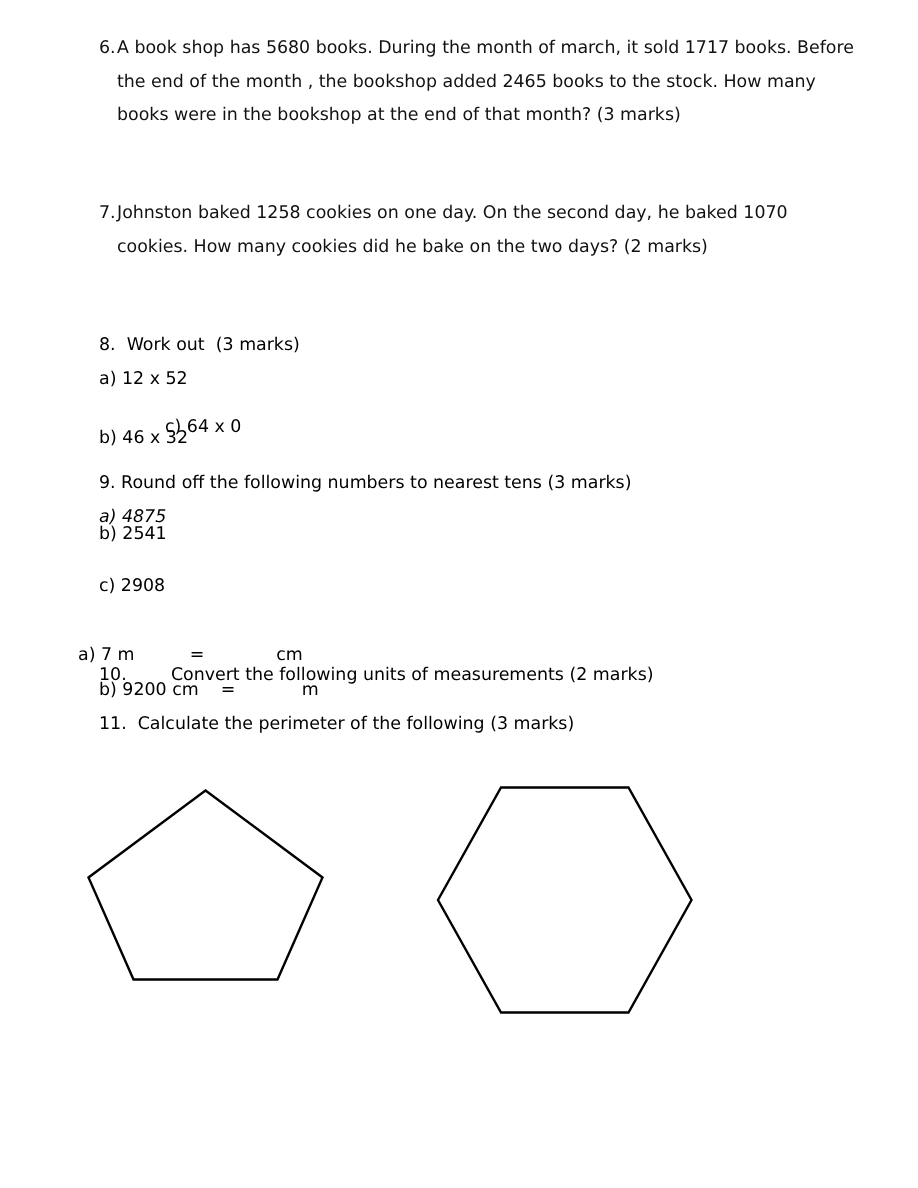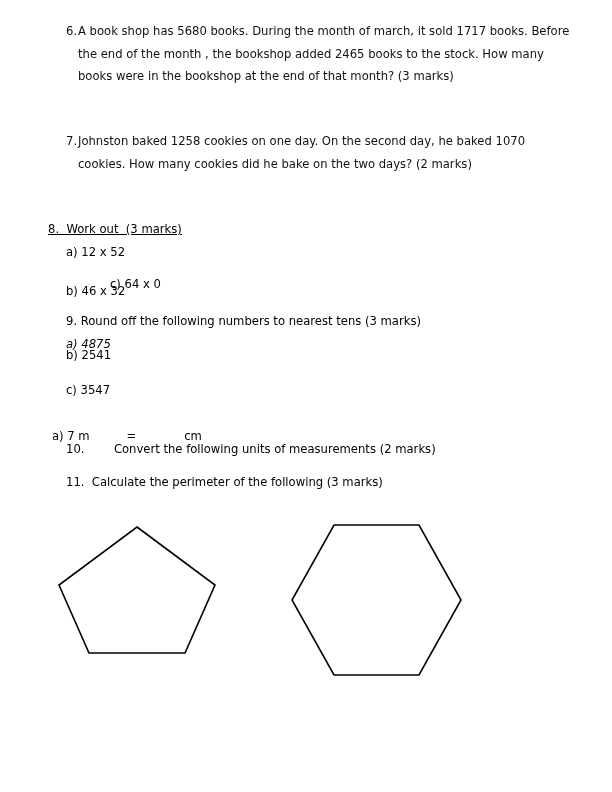--- a/index.html
+++ b/index.html
@@ -63,32 +63,33 @@
   <div class="block wordy" style="left:66px; top:20px; width:510px;">
     <span class="qn">6.</span>
     <span class="qtext">A book shop has 5680 books. During the month of march, it sold 1717 books. Before  the end of the month , the bookshop added 2465 books to the stock. How many books were in the bookshop at the end of that month? (3 marks)</span>
   </div>
 
   <div class="block wordy" style="left:66px; top:130px; width:510px;">
     <span class="qn">7.</span>
     <span class="qtext">Johnston baked 1258 cookies on one day. On the second day, he baked 1070 cookies. How many cookies did he bake on the two days? (2 marks)</span>
   </div>
 
-  <div class="simple-line" style="left:48px; top:222px;text-decoration:underline;">8.  Work out  (3 marks)</div>
+  <div class="simple-line" style="left:66px; top:222px;">8.  Work out  (3 marks)</div>
   <div class="simple-line" style="left:66px; top:245px;">a) 12 x 52</div>
   <div class="simple-line" style="left:66px; top:284px;">b) 46 x 32</div>
   <div class="simple-line" style="left:66px; top:277px;margin-left:44px;">c) 64 x 0</div>
 
   <div class="simple-line" style="left:66px; top:314px;">9. Round off the following numbers to nearest tens (3 marks)</div>
   <div class="simple-line" style="left:66px; top:337px;font-style:italic;">a) 4875</div>
   <div class="simple-line" style="left:66px; top:348px;">b) 2541</div>
-  <div class="simple-line" style="left:66px; top:383px;">c) 3547</div>
+  <div class="simple-line" style="left:66px; top:383px;">c) 2908</div>
 
   <div class="simple-line" style="left:66px; top:406px;margin-top:36px;">10.        Convert the following units of measurements (2 marks)</div>
   <div class="simple-line" style="left:52px; top:429px;text-align:center;">a) 7 m          =             cm</div>
+  <div class="simple-line" style="left:66px; top:452px;">b) 9200 cm    =            m</div>
 
   <div class="simple-line" style="left:66px; top:475px;">11.  Calculate the perimeter of the following (3 marks)</div>
 
   <div class="shapes">
     <svg width="612" height="230" viewBox="0 0 612 230">
       <polygon points="137,22 215,80 185,148 89,148 59,80" fill="#ffffff" stroke="#000000" stroke-width="1.6"></polygon>
       <polygon points="334,20 419,20 461,95 419,170 334,170 292,95" fill="#ffffff" stroke="#000000" stroke-width="1.6"></polygon>
     </svg>
   </div>
 

